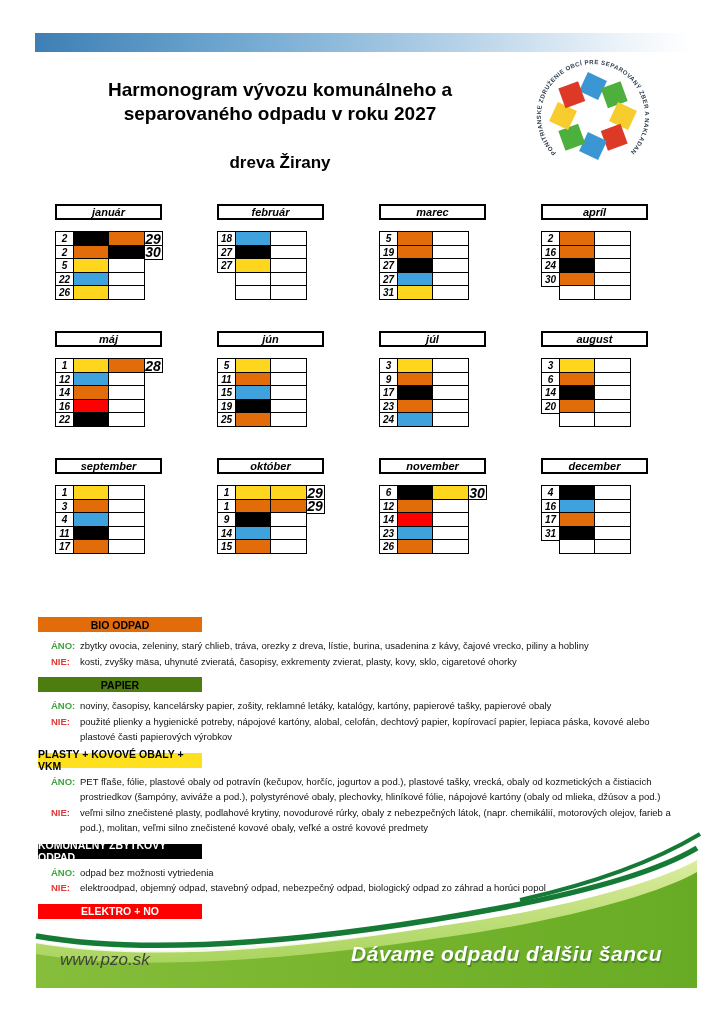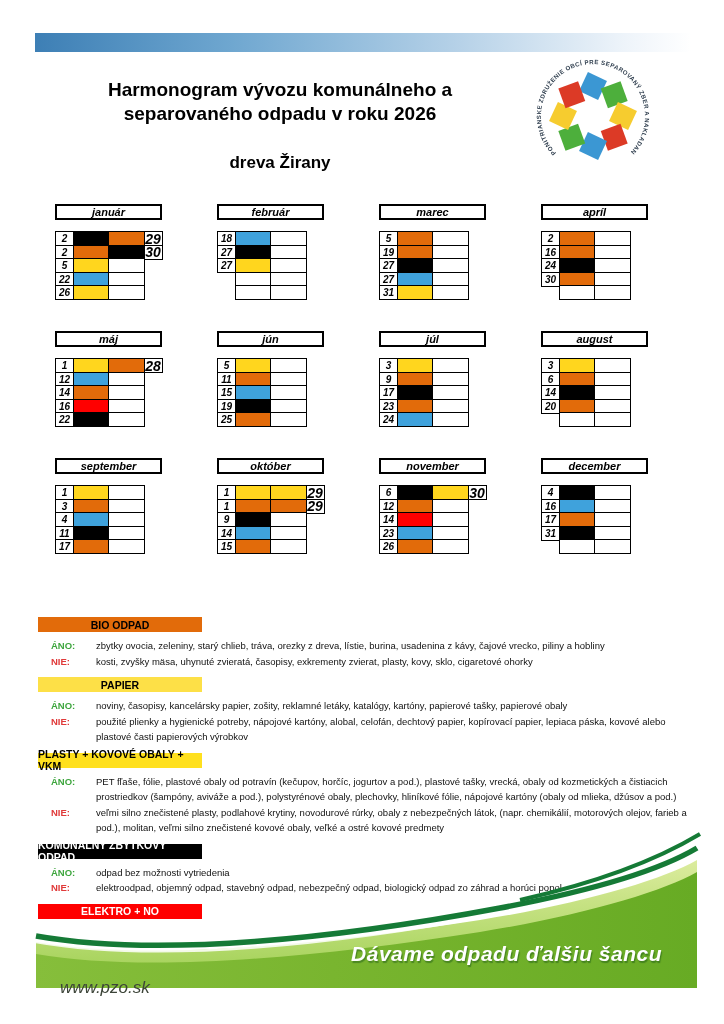--- a/index.html
+++ b/index.html
@@ -29,39 +29,39 @@
       font-weight:bold;font-style:italic;font-size:10px;}
   .ccell{width:35px;margin-left:-1.5px;}
   .ecell{width:17px;margin-left:-1.5px;display:flex;align-items:center;justify-content:center;
       font-weight:bold;font-style:italic;font-size:14px;}
   .ghost{visibility:hidden;}
   
   .legend{position:absolute;left:38px;top:617px;width:656px;}
   .lsec{margin-bottom:8px;}
   .lbar{width:164px;height:15px;margin-bottom:6px;display:flex;align-items:center;justify-content:center;
       font-weight:bold;font-size:10.5px;}
-  .lrow{display:flex;font-size:9.5px;line-height:15.5px;gap:16px;}
+  .lrow{display:flex;font-size:9.5px;line-height:15.5px;}
   .llabel{flex:none;width:29px;margin-left:13px;font-weight:bold;}
   .ltext{width:606px;color:#111;}
   
   .footer-art{position:absolute;left:0;top:824px;width:724px;height:200px;}
-  .site{position:absolute;left:60px;top:978px;font-size:17px;font-style:italic;color:#3c4438;}
+  .site{position:absolute;left:60px;top:950px;font-size:17px;font-style:italic;color:#3c4438;}
   .slogan{position:absolute;right:62px;top:942px;font-size:21px;font-weight:bold;font-style:italic;
       color:#fff;letter-spacing:0.5px;text-shadow:1px 1.5px 1px rgba(20,80,20,0.45);}
 </style>
 </head>
 <body>
 
 <div class="page">
 
   <div class="topbar"></div>
 
   <div class="title">
     <div>Harmonogram vývozu komunálneho a</div>
-    <div>separovaného odpadu v roku 2026</div>
+    <div>separovaného odpadu v roku 2027</div>
   </div>
 
   <div class="obec">dreva Žirany</div>
 
   <div class="logo">
     <svg viewBox="0 0 132 116">
       <defs>
         <path id="ringPath" d="M 29.2,93.8 A 52,52 0 1 1 102.8,93.8" fill="none"></path>
       </defs>
       <g id="logo-squares">
@@ -461,21 +461,21 @@
         <div class="lrow">
           <span class="llabel" style="color: rgb(61, 165, 61);">ÁNO:</span>
           <span class="ltext">zbytky ovocia, zeleniny, starý chlieb, tráva, orezky z dreva, lístie, burina, usadenina z kávy, čajové vrecko, piliny a hobliny</span>
         </div>
         <div class="lrow">
           <span class="llabel" style="color: rgb(224, 58, 58);">NIE:</span>
           <span class="ltext">kosti, zvyšky mäsa, uhynuté zvieratá, časopisy, exkrementy zvierat, plasty, kovy, sklo, cigaretové ohorky</span>
         </div>
       </div>
       <div class="lsec">
-        <div class="lbar" style="background: #fde047; color: rgb(0, 0, 0); text-align: center;">PAPIER</div>
+        <div class="lbar" style="background: #4d7c0f; color: rgb(0, 0, 0); text-align: center;">PAPIER</div>
         <div class="lrow">
           <span class="llabel" style="color: rgb(61, 165, 61);">ÁNO:</span>
           <span class="ltext">noviny, časopisy, kancelársky papier, zošity, reklamné letáky, katalógy, kartóny, papierové tašky, papierové obaly</span>
         </div>
         <div class="lrow">
           <span class="llabel" style="color: rgb(224, 58, 58);">NIE:</span>
           <span class="ltext">použité plienky a hygienické potreby, nápojové kartóny, alobal, celofán, dechtový papier, kopírovací papier, lepiaca páska, kovové alebo plastové časti papierových výrobkov</span>
         </div>
       </div>
       <div class="lsec">

